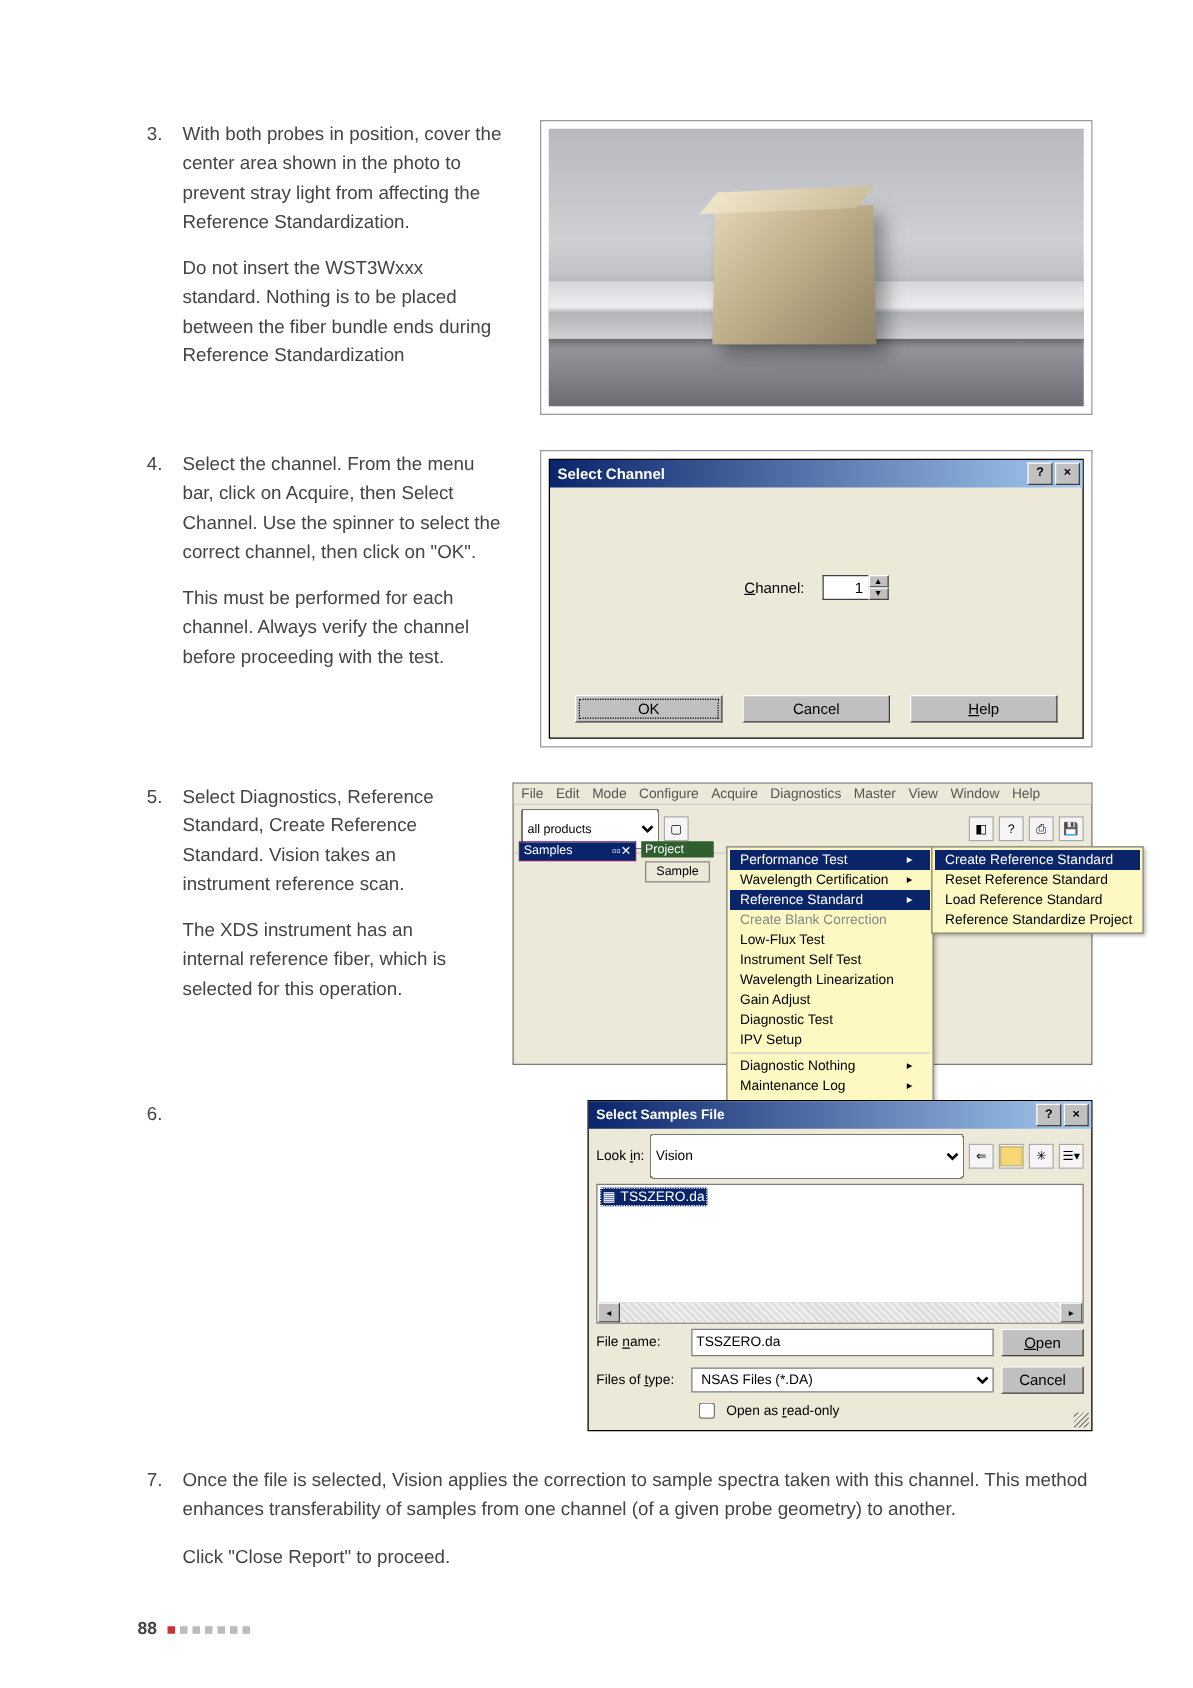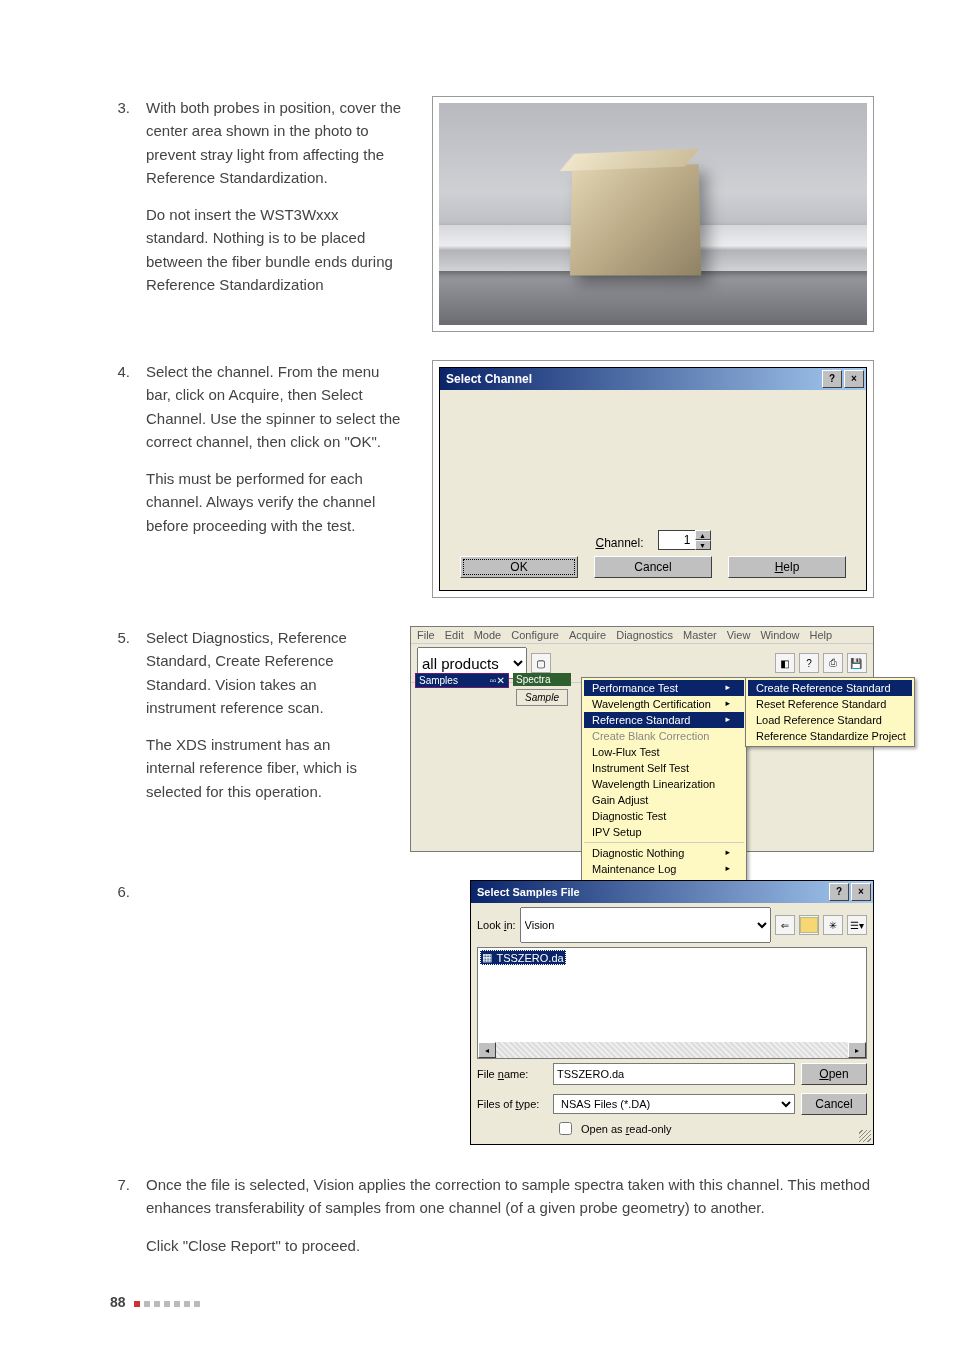--- a/index.html
+++ b/index.html
@@ -27,42 +27,42 @@
   .block{position:absolute;left:130px;top:62px;width:130px;height:110px;background:linear-gradient(135deg,#e2d4b2 0%,#b8a884 55%,#8f8264 100%);transform:perspective(400px) rotateX(8deg) rotateY(-8deg);box-shadow:8px 8px 14px rgba(0,0,0,.35);}
   .block::after{content:"";position:absolute;top:-16px;left:-6px;width:130px;height:18px;background:linear-gradient(90deg,#efe5ca,#cdbf9b);transform:skewX(-40deg);}
 
   
   .dlg{font-family:Tahoma,Arial,sans-serif;border:1px solid #000;background:#ece9d8;color:#000;}
   .titlebar{display:flex;align-items:center;height:22px;background:linear-gradient(90deg,#0a246a,#a6caf0);color:#fff;font-weight:bold;font-size:12px;padding:0 2px 0 6px;}
   .titlebar .spacer{flex:1;}
   .tbtn{width:18px;height:16px;background:var(--silver);border:1px solid #fff;border-right-color:#404040;border-bottom-color:#404040;margin-left:2px;display:flex;align-items:center;justify-content:center;font-size:10px;color:#000;font-weight:bold;line-height:1;}
   .btn3d{background:var(--silver);border:1px solid #fff;border-right-color:#404040;border-bottom-color:#404040;padding:3px 0;font-size:12px;font-family:Tahoma,Arial;text-align:center;}
   .underline{text-decoration:underline;}
-  .channelBody{height:160px;display:flex;align-items:flex-end;justify-content:center;font-size:12px;gap:14px;}
+  .channelBody{height:160px;display:flex;align-items:center;justify-content:center;font-size:12px;gap:14px;}
   .spin{display:flex;}
   .spin input{width:28px;height:18px;border:1px solid #404040;border-right:none;font-size:12px;text-align:right;padding:0 4px;}
   .spinbtns{width:16px;display:flex;flex-direction:column;}
   .spinbtns div{flex:1;background:var(--silver);border:1px solid #fff;border-right-color:#404040;border-bottom-color:#404040;display:flex;align-items:center;justify-content:center;font-size:7px;line-height:1;}
   .btnrow{display:flex;gap:16px;justify-content:center;padding:6px 20px 12px;}
   .btnrow .btn3d{flex:1;}
   .btnrow .btn3d.ok{box-shadow:0 0 0 1px #000 inset,0 0 0 2px dashed #555 inset;}
   .btn3d.ok{outline:1px dotted #000;outline-offset:-4px;}
 
   
   .menushot{position:relative;height:224px;border:1px solid #7a7a7a;background:#ece9d8;font-family:Tahoma,Arial,sans-serif;font-size:11px;color:#000;}
   .menubar{display:flex;gap:10px;padding:2px 6px;color:#555;background:#ece9d8;border-bottom:1px solid #ccc;}
   .menubar span{white-space:nowrap;}
   .toolstrip{display:flex;align-items:center;padding:3px 6px;gap:4px;border-bottom:1px solid #ccc;}
-  .toolstrip select{font-size:15px;height:32px;width:110px;}
+  .toolstrip select{font-size:10px;height:32px;width:110px;}
   .tbicon{width:18px;height:18px;border:1px solid #aaa;background:#f5f5f5;display:flex;align-items:center;justify-content:center;font-size:10px;}
   .child{position:absolute;top:46px;left:4px;background:#fff;border:1px solid #701a75;width:92px;}
   .childTitle{background:var(--blue);color:#fff;font-size:10px;padding:1px 3px;display:flex;justify-content:space-between;}
   .child2{position:absolute;top:46px;left:102px;width:58px;}
   .spectra{background:#2f5f2f;color:#fff;font-size:10px;padding:1px 3px;}
-  .samplebtn{margin:3px;border:1px solid #888;background:#ece9d8;font-size:10px;text-align:center;padding:2px 0;font-style:italic;}
+  .samplebtn{margin:3px;border:1px solid #888;background:#ece9d8;font-size:10px;text-align:center;padding:2px 0;}
   .menu{position:absolute;background:#fef9c3;border:1px solid #7a7a7a;box-shadow:2px 2px 3px rgba(0,0,0,.3);padding:2px;}
   .menu .mi{padding:2px 14px 2px 8px;white-space:nowrap;font-size:11px;display:flex;justify-content:space-between;gap:12px;}
   .menu .mi.arr::after{content:"▸";font-size:9px;}
   .menu .mi.gray{color:#888;}
   .menu .mi.hl{background:#0a246a;color:#fff;}
   .menu hr{border:none;border-top:1px solid #ccc;margin:2px 0;}
   .refMenu{top:50px;left:170px;width:160px;}
   .refMenu .mi:first-child{background:#0a246a;color:#fff;}
   .createMenu{top:50px;left:334px;width:164px;}
   .createMenu .mi:first-child{background:#0a246a;color:#fff;}
@@ -196,21 +196,21 @@
           <div class="tbicon">⎙</div>
           <div class="tbicon">💾</div>
         </div>
         <div class="child">
           <div class="childTitle">
               <span>Samples</span>
               <span>▫▫✕</span>
             </div>
         </div>
         <div class="child2">
-          <div class="spectra">Spectra</div>
+          <div class="spectra">Project</div>
           <div class="samplebtn">Sample</div>
         </div>
 
         <div class="menu refMenu">
           <div class="mi arr">Performance Test</div>
           <div class="mi arr">Wavelength Certification</div>
           <div class="mi hl arr">Reference Standard</div>
           <div class="mi gray">Create Blank Correction</div>
           <div class="mi">Low-Flux Test</div>
           <div class="mi">Instrument Self Test</div>

